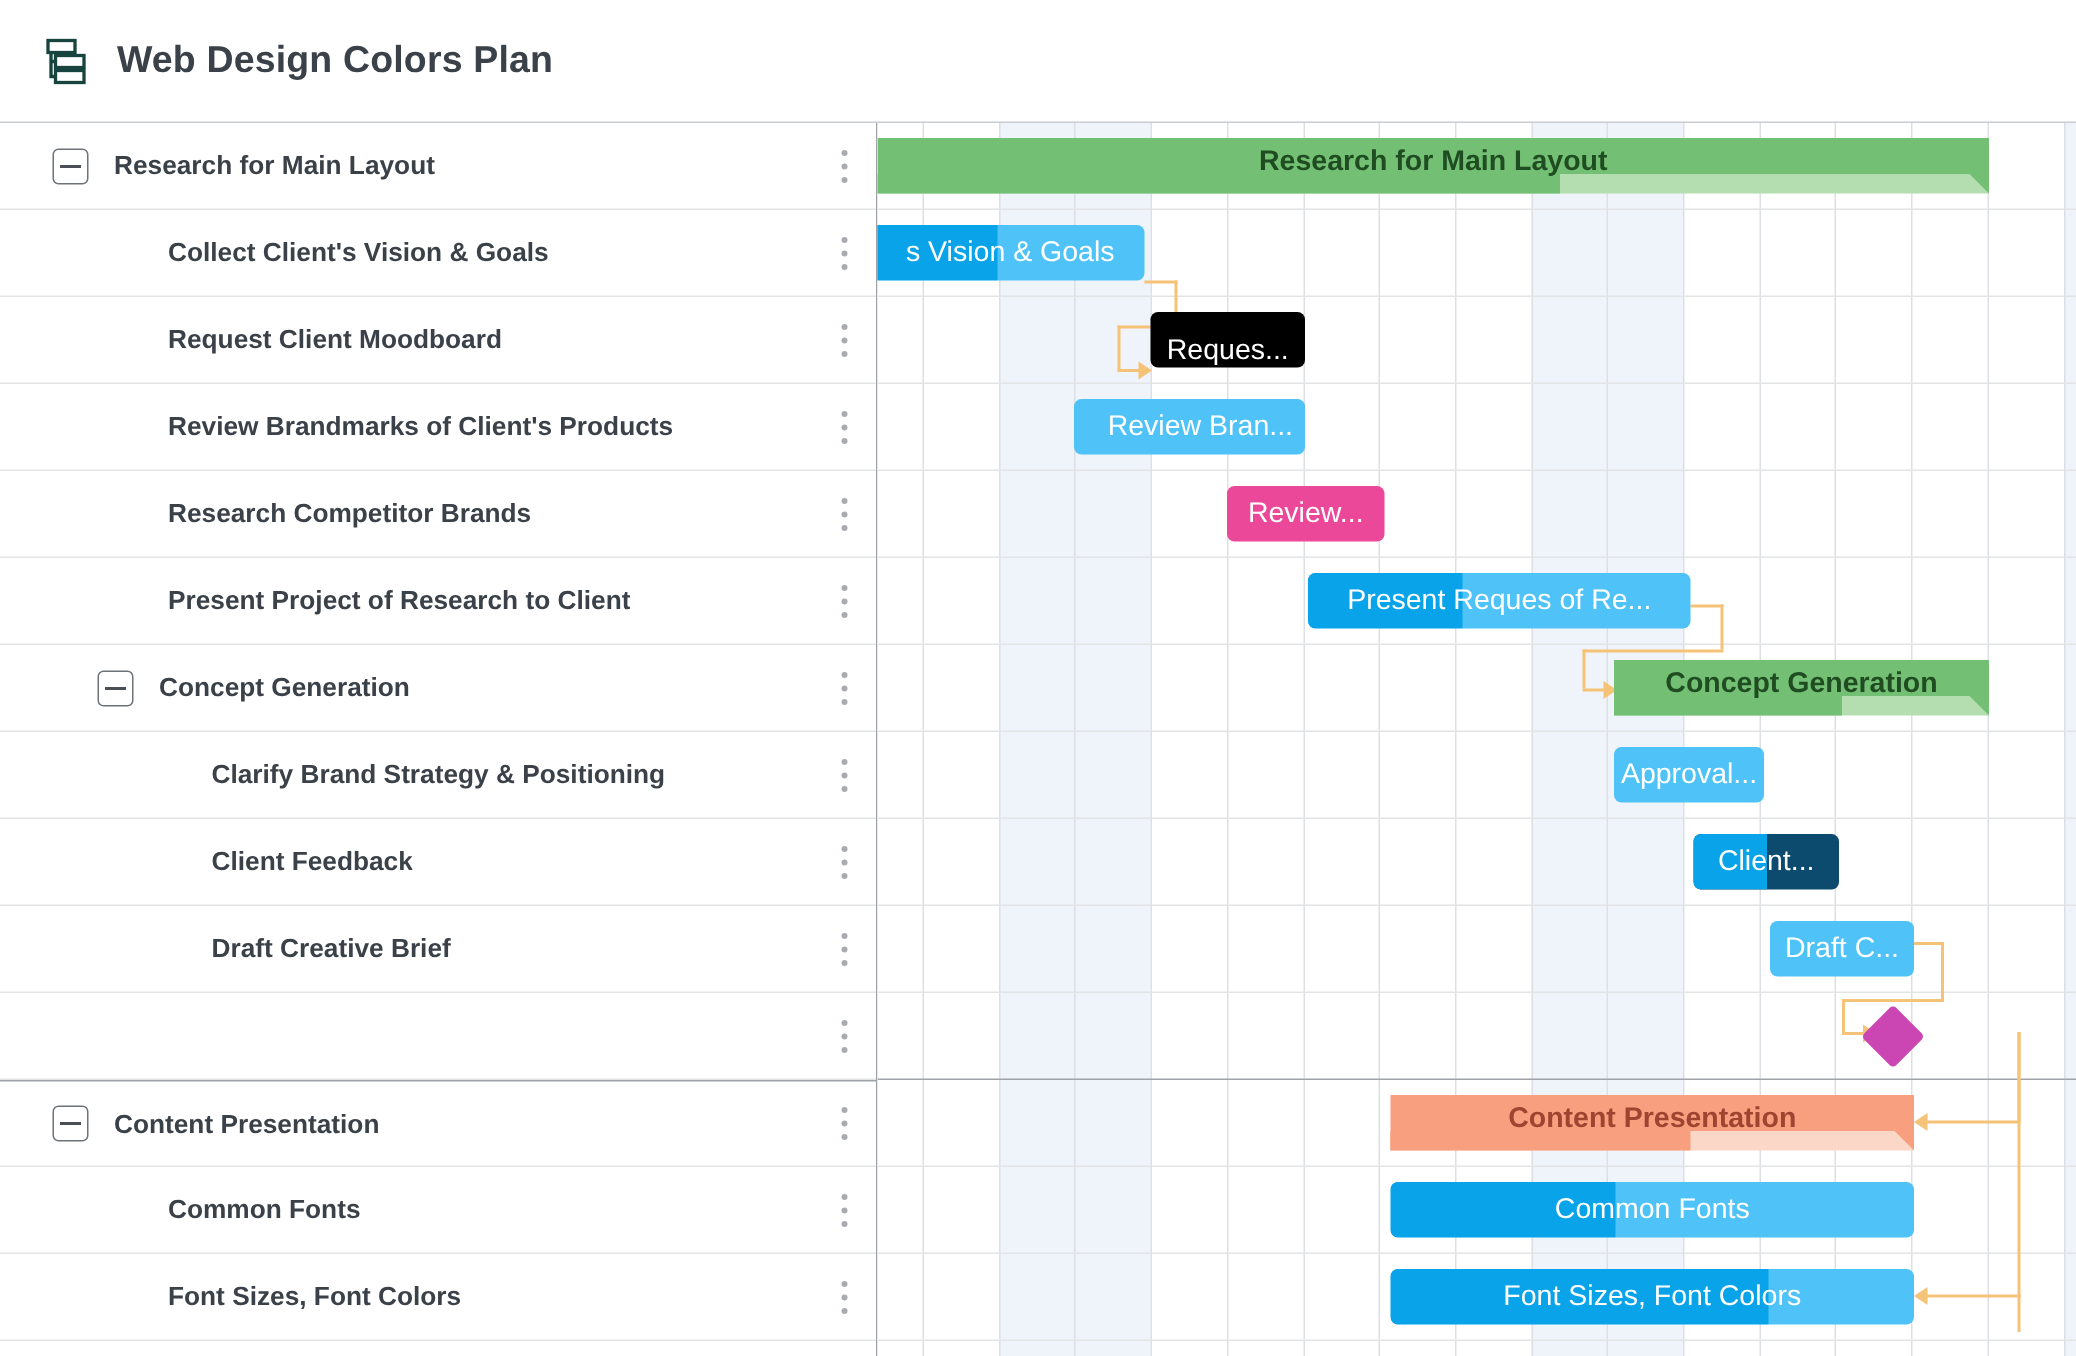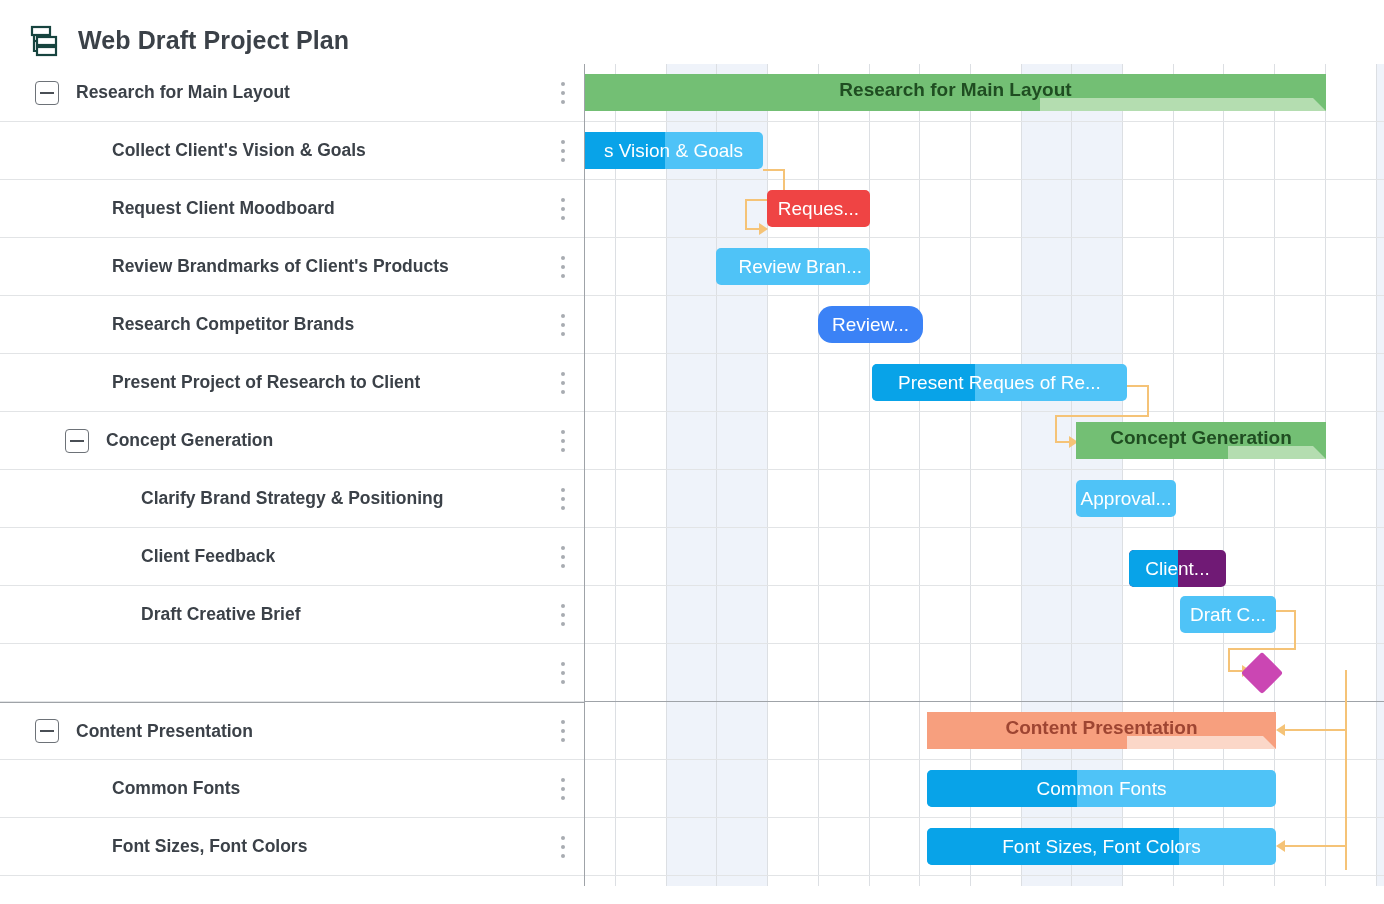--- a/index.html
+++ b/index.html
@@ -38,21 +38,21 @@
     font-size: 25px;
     font-weight: bold;
     color: #3b4148;
     letter-spacing: 0.1px;
     white-space: nowrap;
   }
 
   
   #body {
     position: absolute;
-    left: 0; top: 64px;
+    left: 0; top: 82px;
     width: 1151px; height: 822px;
   }
 
   
   #tasklist {
     position: absolute;
     left: 0; top: 0;
     width: 585px; height: 822px;
     background: #ffffff;
     border-right: 1px solid #9fa3a8;
@@ -248,21 +248,21 @@
 <div id="app">
 
   <div id="header">
     <svg id="gantt-icon" viewBox="0 0 30 32">
       <rect x="4" y="2" width="18" height="8" fill="none" stroke="#17443f" stroke-width="2.2"></rect>
       <rect x="9" y="12" width="19" height="8" fill="none" stroke="#17443f" stroke-width="2.2"></rect>
       <rect x="9" y="22" width="19" height="8" fill="none" stroke="#17443f" stroke-width="2.2"></rect>
       <path d="M6 10 L6 26 L9 26" fill="none" stroke="#17443f" stroke-width="2.2"></path>
       <path d="M6 16 L9 16" fill="none" stroke="#17443f" stroke-width="2.2"></path>
     </svg>
-    <div id="app-title">Web Draft Project Plan</div>
+    <div id="app-title">Web Design Colors Plan</div>
   </div>
 
   <div id="body">
 
     <div id="tasklist">
 
       <div class="task-row ind-0">
         <div class="expander"></div>
         <div class="task-label summary">Research for Main Layout</div>
         <div class="menu-dots">
@@ -466,45 +466,45 @@
             <div class="sbar-under" style="left: 0px; right: 0px; background: rgb(180, 221, 176);"></div>
             <div class="sbar-under" style="left: 0px; width: 455px; background: rgb(115, 191, 116);"></div>
             <div class="sbar-tail-l" style="left: 0px; border-left: 0px solid transparent; border-top: 13px solid rgb(115, 191, 116); border-right: 13px solid transparent;"></div>
             <div class="sbar-tail-r" style="right: 0px; border-right: 0px solid transparent; border-top: 13px solid rgb(115, 191, 116); border-left: 13px solid transparent;"></div>
             <span class="sbar-text" style="color: rgb(31, 77, 33);">Research for Main Layout</span>
           </div>
           <div class="bar clipped-left" style="left: -1px; width: 179px; top: 68px; background: rgb(79, 195, 247);">
             <div class="progress" style="width: 81px; background: rgb(8, 163, 232);"></div>
             <span class="bar-text">s Vision &amp; Goals</span>
           </div>
-          <div class="bar" style="left: 182px; width: 103px; top: 126px; background: #ef4444;">
+          <div class="bar" style="left: 182px; width: 103px; top: 126px; background: #000000; align-items: flex-end;">
             <span class="bar-text">Reques...</span>
           </div>
           <div class="bar" style="left: 131px; width: 154px; top: 184px; background: rgb(79, 195, 247); justify-content: flex-end;">
             <span class="bar-text">Review Bran...</span>
           </div>
-          <div class="bar" style="left: 233px; width: 105px; top: 242px; background: #3b82f6; border-radius: 14px;">
+          <div class="bar" style="left: 233px; width: 105px; top: 242px; background: #ec4899;">
             <span class="bar-text">Review...</span>
           </div>
           <div class="bar" style="left: 287px; width: 255px; top: 300px; background: rgb(79, 195, 247);">
             <div class="progress" style="width: 103px; background: rgb(8, 163, 232);"></div>
             <span class="bar-text">Present Reques of Re...</span>
           </div>
           <div class="sbar" style="left: 491px; width: 250px; top: 358px;">
             <div class="sbar-top" style="background: rgb(115, 191, 116);"></div>
             <div class="sbar-under" style="left: 0px; right: 0px; background: rgb(180, 221, 176);"></div>
             <div class="sbar-under" style="left: 0px; width: 152px; background: rgb(115, 191, 116);"></div>
             <div class="sbar-tail-l" style="left: 0px; border-left: 0px solid transparent; border-top: 13px solid rgb(115, 191, 116); border-right: 13px solid transparent;"></div>
             <div class="sbar-tail-r" style="right: 0px; border-right: 0px solid transparent; border-top: 13px solid rgb(115, 191, 116); border-left: 13px solid transparent;"></div>
             <span class="sbar-text" style="color: rgb(31, 77, 33);">Concept Generation</span>
           </div>
           <div class="bar" style="left: 491px; width: 100px; top: 416px; background: rgb(79, 195, 247);">
             <span class="bar-text">Approval...</span>
           </div>
-          <div class="bar" style="left: 544px; width: 97px; top: 474px; background: #701a75; margin-top: 12px;">
+          <div class="bar" style="left: 544px; width: 97px; top: 474px; background: #0c4a6e;">
             <div class="progress" style="width: 49px; background: rgb(8, 163, 232);"></div>
             <span class="bar-text">Client...</span>
           </div>
           <div class="bar" style="left: 595px; width: 96px; top: 532px; background: rgb(79, 195, 247);">
             <span class="bar-text">Draft C...</span>
           </div>
           <div class="milestone" style="left: 662px; top: 594px; background: rgb(203, 70, 179);"></div>
           <div class="sbar" style="left: 342px; width: 349px; top: 648px;">
             <div class="sbar-top" style="background: rgb(247, 159, 126);"></div>
             <div class="sbar-under" style="left: 0px; right: 0px; background: rgb(251, 215, 200);"></div>

